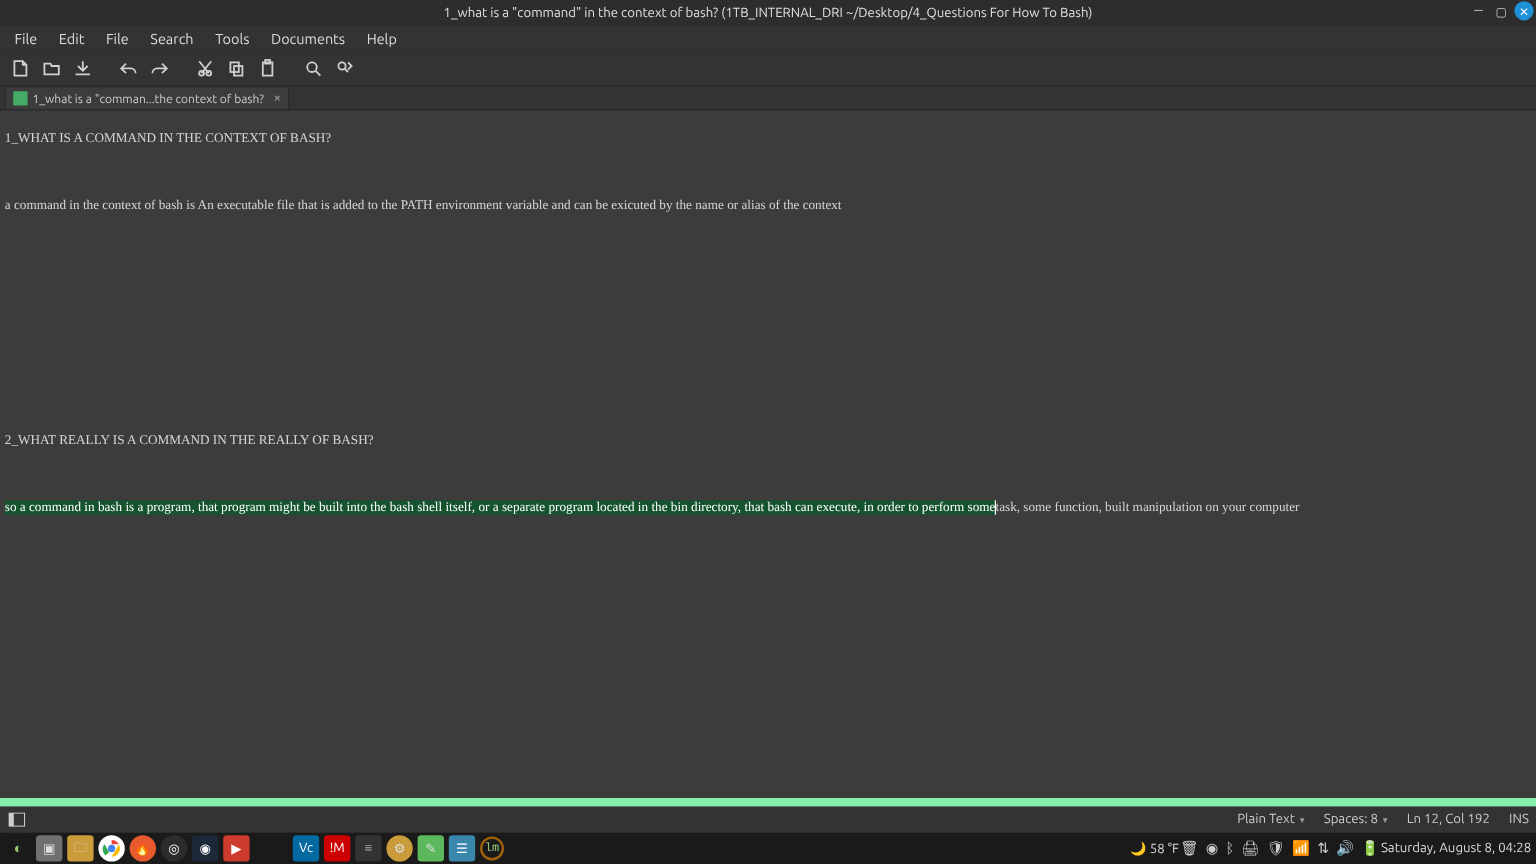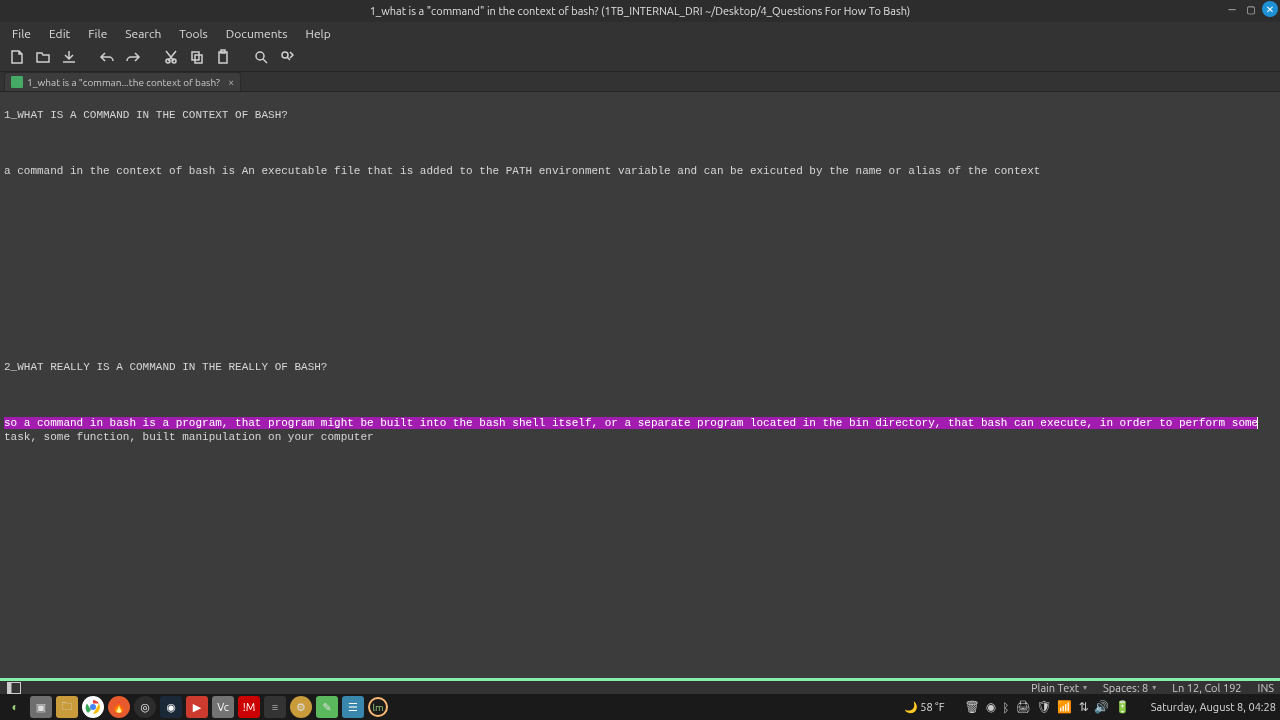--- a/index.html
+++ b/index.html
@@ -22,39 +22,39 @@
 .tool-sep { width: 8px; }
 .tool-btn svg { width: 16px; height: 16px; stroke: #d0d0d0; fill: none; stroke-width: 1.5; }
 
 
 .tabbar { height: 20px; background: #333333; display: flex; align-items: flex-end; padding: 0 4px; border-bottom: 1px solid #252525; }
 .tab { background: #3c3c3c; border: 1px solid #2a2a2a; border-bottom: none; height: 19px; display: flex; align-items: center; padding: 0 6px; gap: 4px; font-size: 10px; color: #ccc; border-radius: 3px 3px 0 0; }
 .tab .doc-icon { width: 12px; height: 12px; background: #4a6; border-radius: 1px; display: inline-block; }
 .tab .tab-close { color: #aaa; font-size: 11px; margin-left: 4px; }
 
 
-.editor { flex: 1; position: relative; background: #3c3c3c; color: #d6d6d6; font-family: Liberation Mono, monospace; font-size: 11px; line-height: 14px; padding: 2px 4px; overflow: hidden; white-space: pre-wrap; }
+.editor { flex: 1; position: relative; background: #3c3c3c; color: #d6d6d6; font-family: Liberation Serif, serif; font-size: 11px; line-height: 14px; padding: 2px 4px; overflow: hidden; white-space: pre-wrap; }
 .editor .line { min-height: 14px; }
-.editor .sel { background: #a21caf; color: #fff; }
+.editor .sel { background: #14532d; color: #fff; }
 .editor .caret { display: inline-block; width: 1px; height: 12px; background: #fff; vertical-align: middle; margin-left: -1px; }
 
 
-.docstatus { height: 16px; background: #333333; border-top: 3px solid #86efac; display: flex; justify-content: space-between; padding: 0 6px; font-size: 11px; color: #ccc; }
+.docstatus { height: 29px; background: #333333; border-top: 7px solid #86efac; display: flex; align-items: center; justify-content: space-between; padding: 0 6px; font-size: 11px; color: #ccc; }
 .docstatus .left { width: 16px; height: 14px; display: flex; align-items: center; justify-content: center; }
 .docstatus .right { display: flex; gap: 16px; align-items: center; }
 .docstatus .dd { display: flex; align-items: center; gap: 4px; }
 .docstatus .chev { font-size: 8px; color: #999; }
 
 
 .taskbar { height: 26px; background: #1a1a1a; display: flex; align-items: center; justify-content: space-between; padding: 0 4px; color: #ddd; font-size: 11px; }
 .taskbar .left { display: flex; align-items: center; gap: 4px; }
-.taskbar .right { display: flex; align-items: center; gap: 20px; }
+.taskbar .right { display: flex; align-items: center; gap: 1px; }
 .tb-icon { width: 22px; height: 22px; border-radius: 3px; display: flex; align-items: center; justify-content: center; font-size: 12px; }
 .tb-app { width: 22px; height: 22px; border-radius: 3px; display: flex; align-items: center; justify-content: center; }
-.tb-circle { width: 20px; height: 20px; border-radius: 50%; border: 2px solid #fdba74; display: flex; align-items: center; justify-content: center; font-size: 10px; color: #9c7; }
+.tb-circle { width: 20px; height: 20px; border-radius: 50%; border: 2px solid #a16207; display: flex; align-items: center; justify-content: center; font-size: 10px; color: #9c7; font-family: Liberation Mono, monospace; }
 .sys-icons { display: flex; align-items: center; gap: 6px; font-size: 12px; color: #ccc; }
 .sys-icons span { display: inline-flex; align-items: center; }
 
 </style>
 </head>
 <body>
 
 <div class="titlebar">
   <span>1_what is a "command" in the context of bash? (1TB_INTERNAL_DRI ~/Desktop/4_Questions For How To Bash)</span>
   <div class="win-controls">
@@ -193,21 +193,21 @@
           <circle cx="8" cy="8" r="3" fill="#4285f4"></circle>
           <path d="M8 1a7 7 0 0 1 6 3.5H8" fill="#ea4335"></path>
           <path d="M2 4.5 6 11 3 14A7 7 0 0 1 2 4.5" fill="#34a853"></path>
           <path d="M14 4.5A7 7 0 0 1 8 15l3-5" fill="#fbbc05"></path>
         </svg>
     </div>
     <div class="tb-app" style="background:#e65a2d;border-radius:50%;">🔥</div>
     <div class="tb-app" style="background:#2c2c2c;border-radius:50%;color:#fff;">◎</div>
     <div class="tb-app" style="background:#1b2838;color:#fff;">◉</div>
     <div class="tb-app" style="background:#cc3b2d;color:#fff;">▶</div>
-    <div class="tb-app" style="background:#737373;color:#fff;">Vc</div>
+    <div class="tb-app" style="background:#0369a1;color:#fff;margin-left:32px;">Vc</div>
     <div class="tb-app" style="background:#cc0000;color:#fff;">!M</div>
     <div class="tb-app" style="background:#333;color:#aaa;">≡</div>
     <div class="tb-app" style="background:#c99b3a;border-radius:50%;">⚙</div>
     <div class="tb-app" style="background:#5cb85c;">✎</div>
     <div class="tb-app" style="background:#3a87ad;color:#fff;">☰</div>
     <div class="tb-circle">lm</div>
   </div>
   <div class="right">
     <span>🌙 <span>58 °F</span></span>
     <span class="sys-icons">

